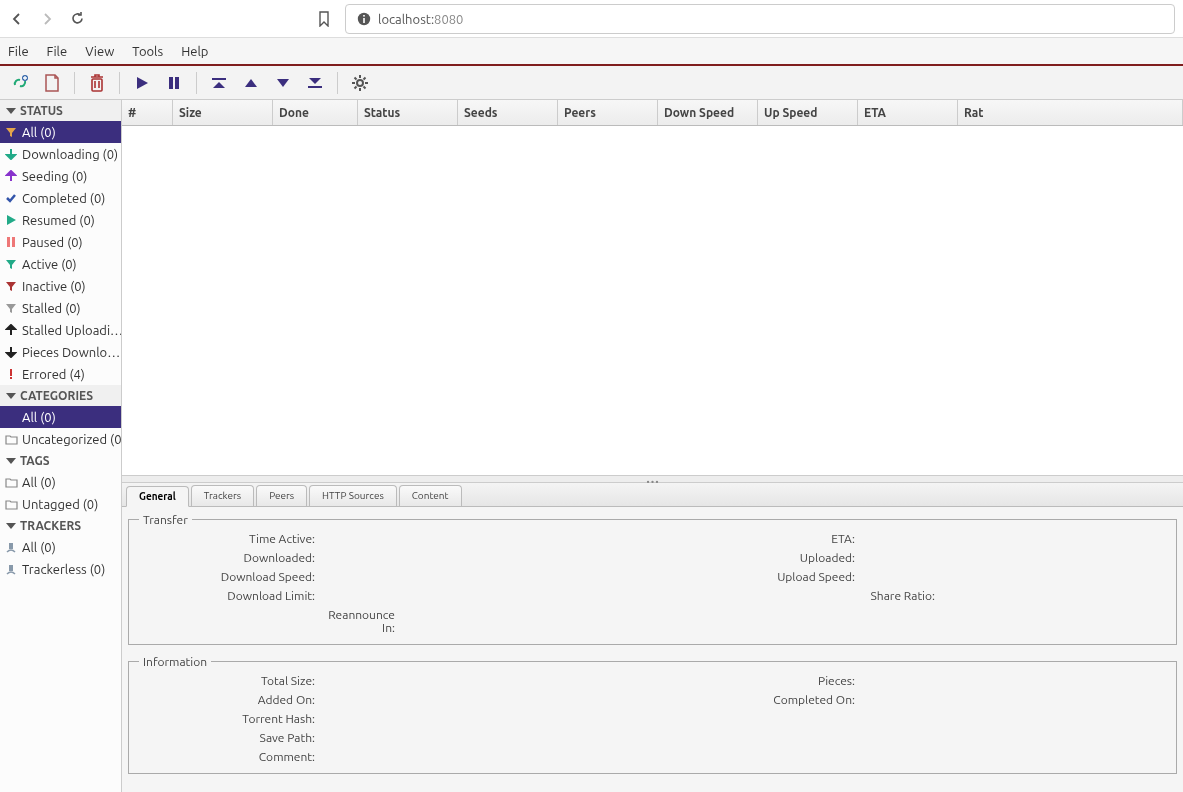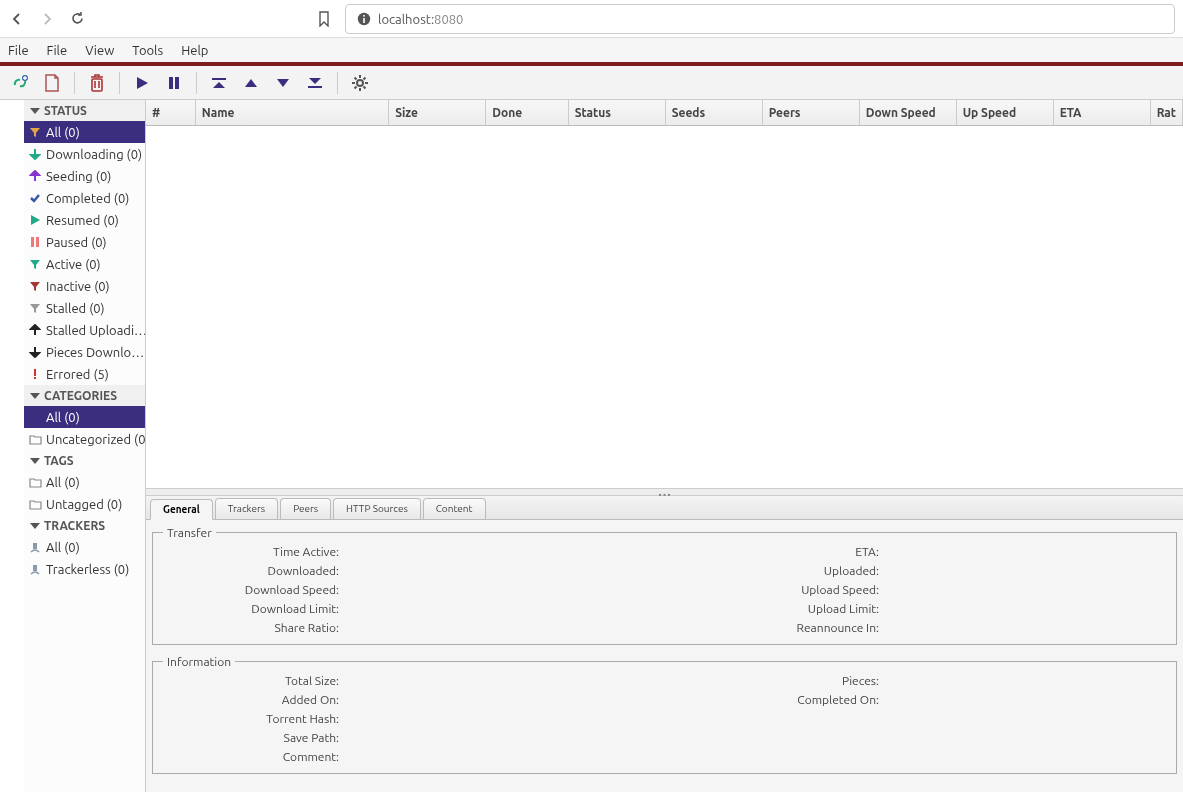--- a/index.html
+++ b/index.html
@@ -6,28 +6,28 @@
 body { font-family: "Segoe UI", Ubuntu, Arial, sans-serif; font-size: 13px; color: #333; width: 1183px; height: 792px; overflow: hidden; background: #fff; }
 .browser-bar { height: 38px; display: flex; align-items: center; padding: 0 8px; gap: 12px; border-bottom: 1px solid #ddd; background:#fff; }
 .browser-bar .nav-btn { width: 18px; height: 18px; display: flex; align-items: center; justify-content: center; color: #555; cursor: pointer; }
 .browser-bar .nav-btn.disabled { color: #bbb; }
 .browser-bar .spacer { flex: 1; }
 .browser-bar .addr { display: flex; align-items: center; gap: 6px; flex: 0 0 830px; height: 30px; background: #fff; border: 1px solid #ccc; border-radius: 4px; padding: 0 10px; }
 .browser-bar .addr .info-icon { color: #555; }
 .browser-bar .addr .url { color: #555; }
 .browser-bar .addr .url .port { color: #888; }
 
-.menubar { height: 28px; display: flex; align-items: center; padding: 0 8px; gap: 18px; background: #f6f6f6; border-bottom: 4px solid #7f1d1d; }
+.menubar { height: 28px; display: flex; align-items: center; padding: 0 8px; gap: 18px; background: #f6f6f6; border-bottom: 2px solid #7f1d1d; }
 .menubar span { cursor: pointer; color: #333; }
 
 .toolbar { height: 34px; display: flex; align-items: center; padding: 0 6px; gap: 4px; background: #f3f3f3; border-bottom: 1px solid #ccc; }
 .toolbar .btn { width: 28px; height: 28px; display: flex; align-items: center; justify-content: center; cursor: pointer; border-radius: 3px; }
 .toolbar .sep { width: 1px; height: 22px; background: #ccc; margin: 0 4px; }
 
-.main { display: flex; height: calc(792px - 38px - 28px - 34px); margin-left: 24px; }
+.main { display: flex; height: calc(792px - 38px - 28px - 34px); }
 .sidebar { width: 122px; background: #fcfcfc; border-right: 1px solid #ccc; overflow: hidden; }
 .sidebar .section-hdr { display: flex; align-items: center; gap: 4px; padding: 4px 6px; font-weight: bold; color: #555; font-size: 12px; background:#f0f0f0;}
 .sidebar .item { display: flex; align-items: center; gap: 4px; padding: 2px 6px 2px 4px; cursor: pointer; white-space: nowrap; overflow: hidden; text-overflow: ellipsis; font-size: 13px; line-height: 18px;}
 .sidebar .item.selected { background: #3b2e7e; color: #fff; }
 .sidebar .item .icon-slot { width: 14px; height: 14px; display:flex; align-items:center; justify-content:center; flex-shrink:0;}
 
 .content { flex: 1; display: flex; flex-direction: column; overflow:hidden;}
 .table-hdr { display: flex; height: 26px; background: linear-gradient(#f7f7f7,#ececec); border-bottom: 1px solid #bbb; }
 .table-hdr .col { border-right: 1px solid #ccc; padding: 4px 6px; font-size: 12px; font-weight: bold; color: #444; display:flex; align-items:center;}
 .table-body { flex: 1; background: #fff; }
@@ -258,21 +258,21 @@
         </span>
         <span>Pieces Downlo…</span>
       </div>
     <div class="item">
         <span class="icon-slot">
           <svg width="12" height="12" viewBox="0 0 12 12">
             <rect x="5" y="1" width="2" height="7" fill="#c33"></rect>
             <rect x="5" y="9" width="2" height="2" fill="#c33"></rect>
           </svg>
         </span>
-        <span>Errored (5)</span>
+        <span>Errored (4)</span>
       </div>
 
     <div class="section-hdr">
       <span class="tri tri-down"></span>
       <span>CATEGORIES</span>
     </div>
     <div class="item selected">
         <span style="width:14px"></span>
         <span>All (0)</span>
       </div>
@@ -326,21 +326,20 @@
             <path d="M2 11 Q6 7 10 11" stroke="#89a" stroke-width="1.5" fill="none"></path>
           </svg>
         </span>
         <span>Trackerless (0)</span>
       </div>
   </div>
 
   <div class="content">
     <div class="table-hdr">
       <div class="col" style="width:51px">#</div>
-      <div class="col" style="width:200px">Name</div>
       <div class="col" style="width:100px">Size</div>
       <div class="col" style="width:85px">Done</div>
       <div class="col" style="width:100px">Status</div>
       <div class="col" style="width:100px">Seeds</div>
       <div class="col" style="width:100px">Peers</div>
       <div class="col" style="width:100px">Down Speed</div>
       <div class="col" style="width:100px">Up Speed</div>
       <div class="col" style="width:100px">ETA</div>
       <div class="col" style="flex:1">Rat</div>
     </div>
@@ -367,21 +366,20 @@
           <div class="k">Downloaded:</div>
             <div class="v"></div>
           <div class="k">Uploaded:</div>
             <div class="v"></div>
           <div class="k">Download Speed:</div>
             <div class="v"></div>
           <div class="k">Upload Speed:</div>
             <div class="v"></div>
           <div class="k">Download Limit:</div>
             <div class="v"></div>
-          <div class="k">Upload Limit:</div>
             <div class="v"></div>
           <div class="k">Share Ratio:</div>
             <div class="v"></div>
           <div class="k">Reannounce In:</div>
             <div class="v"></div>
         </div>
       </fieldset>
       <fieldset>
         <legend>Information</legend>
         <div class="kv-grid">

